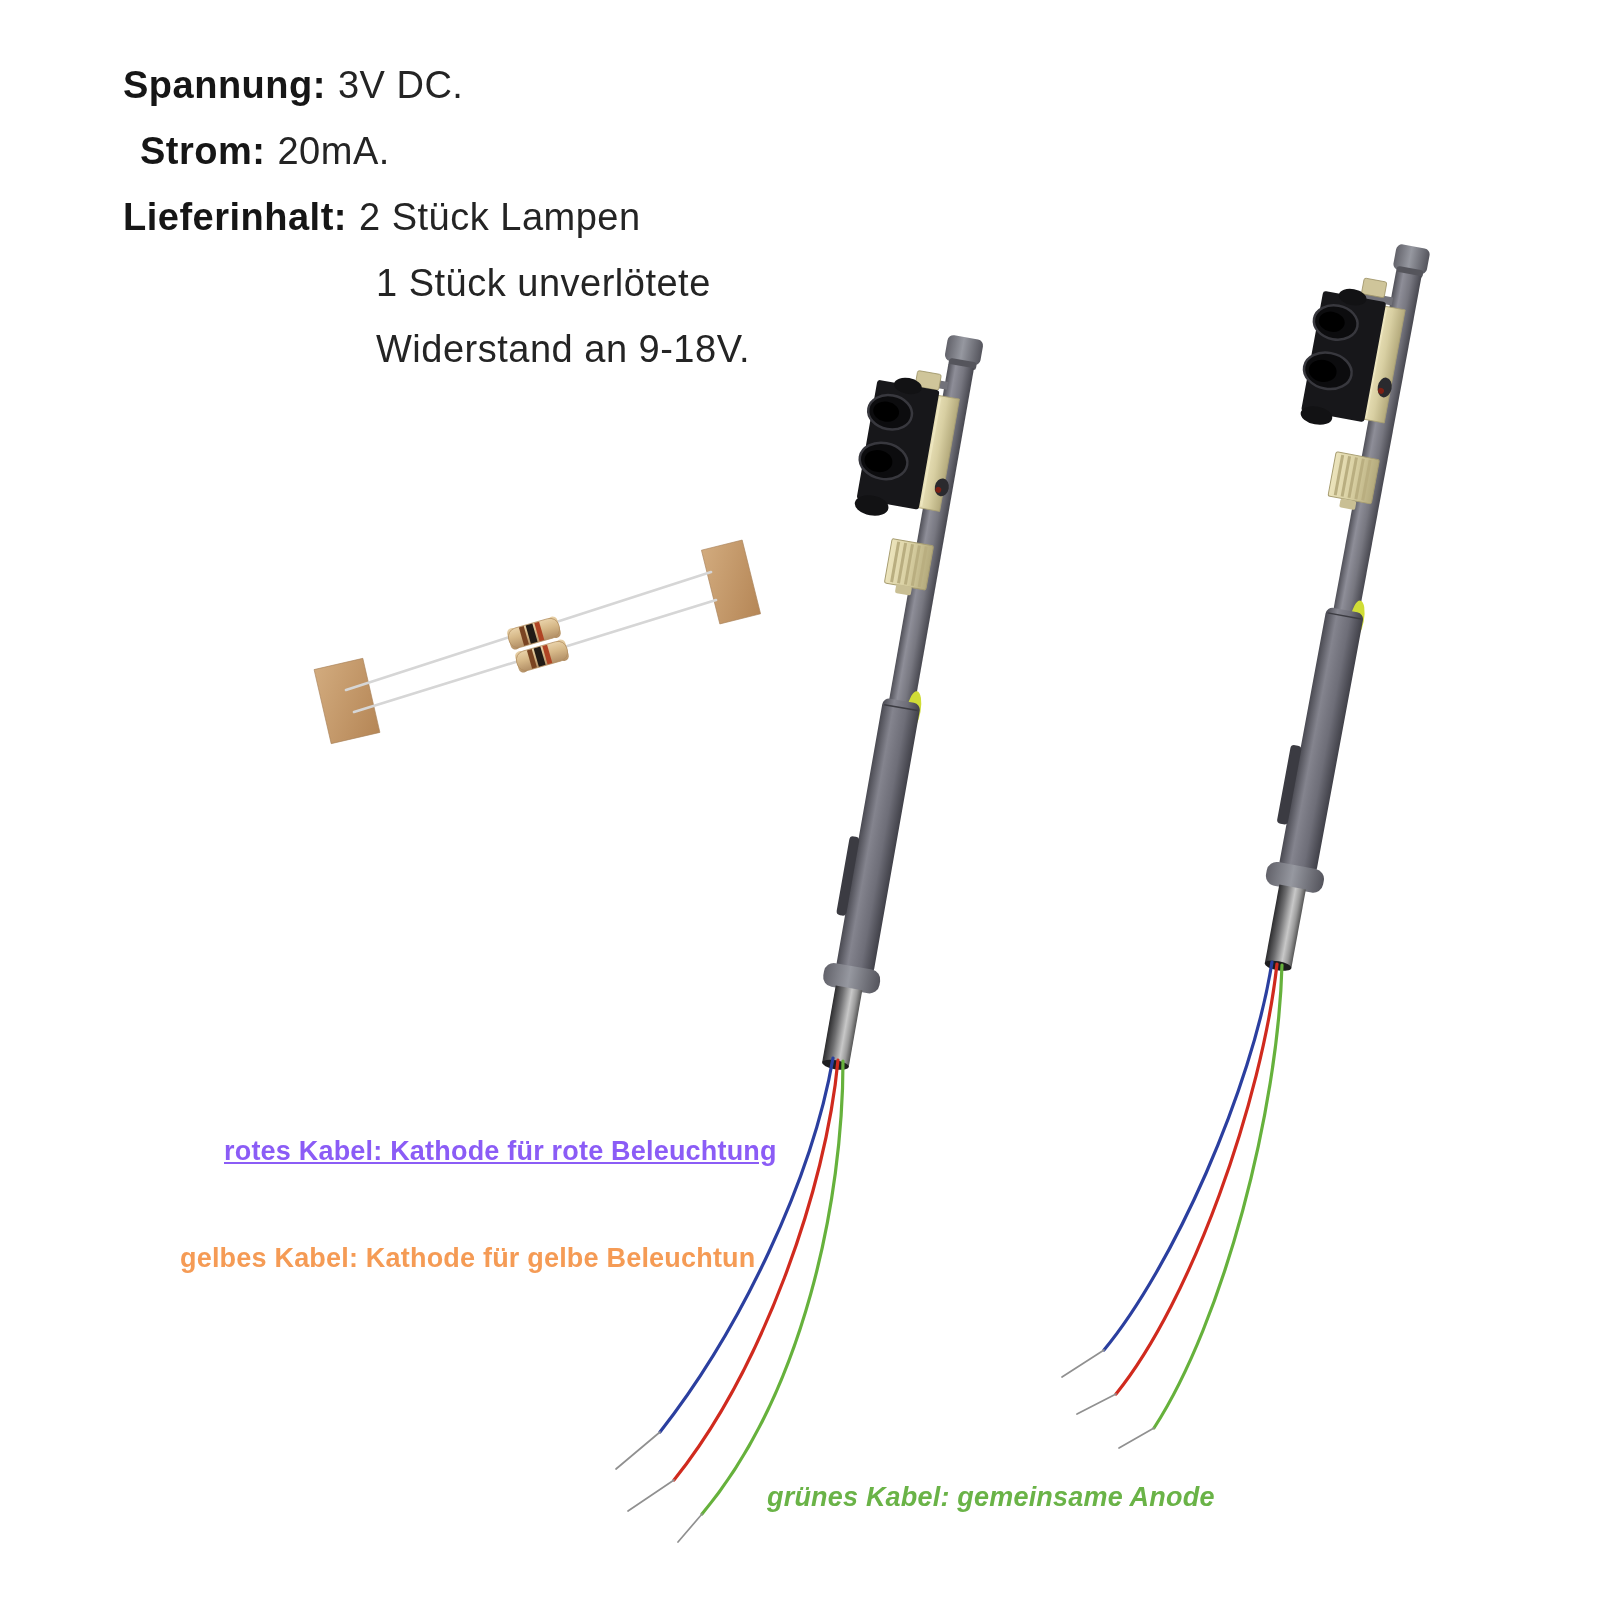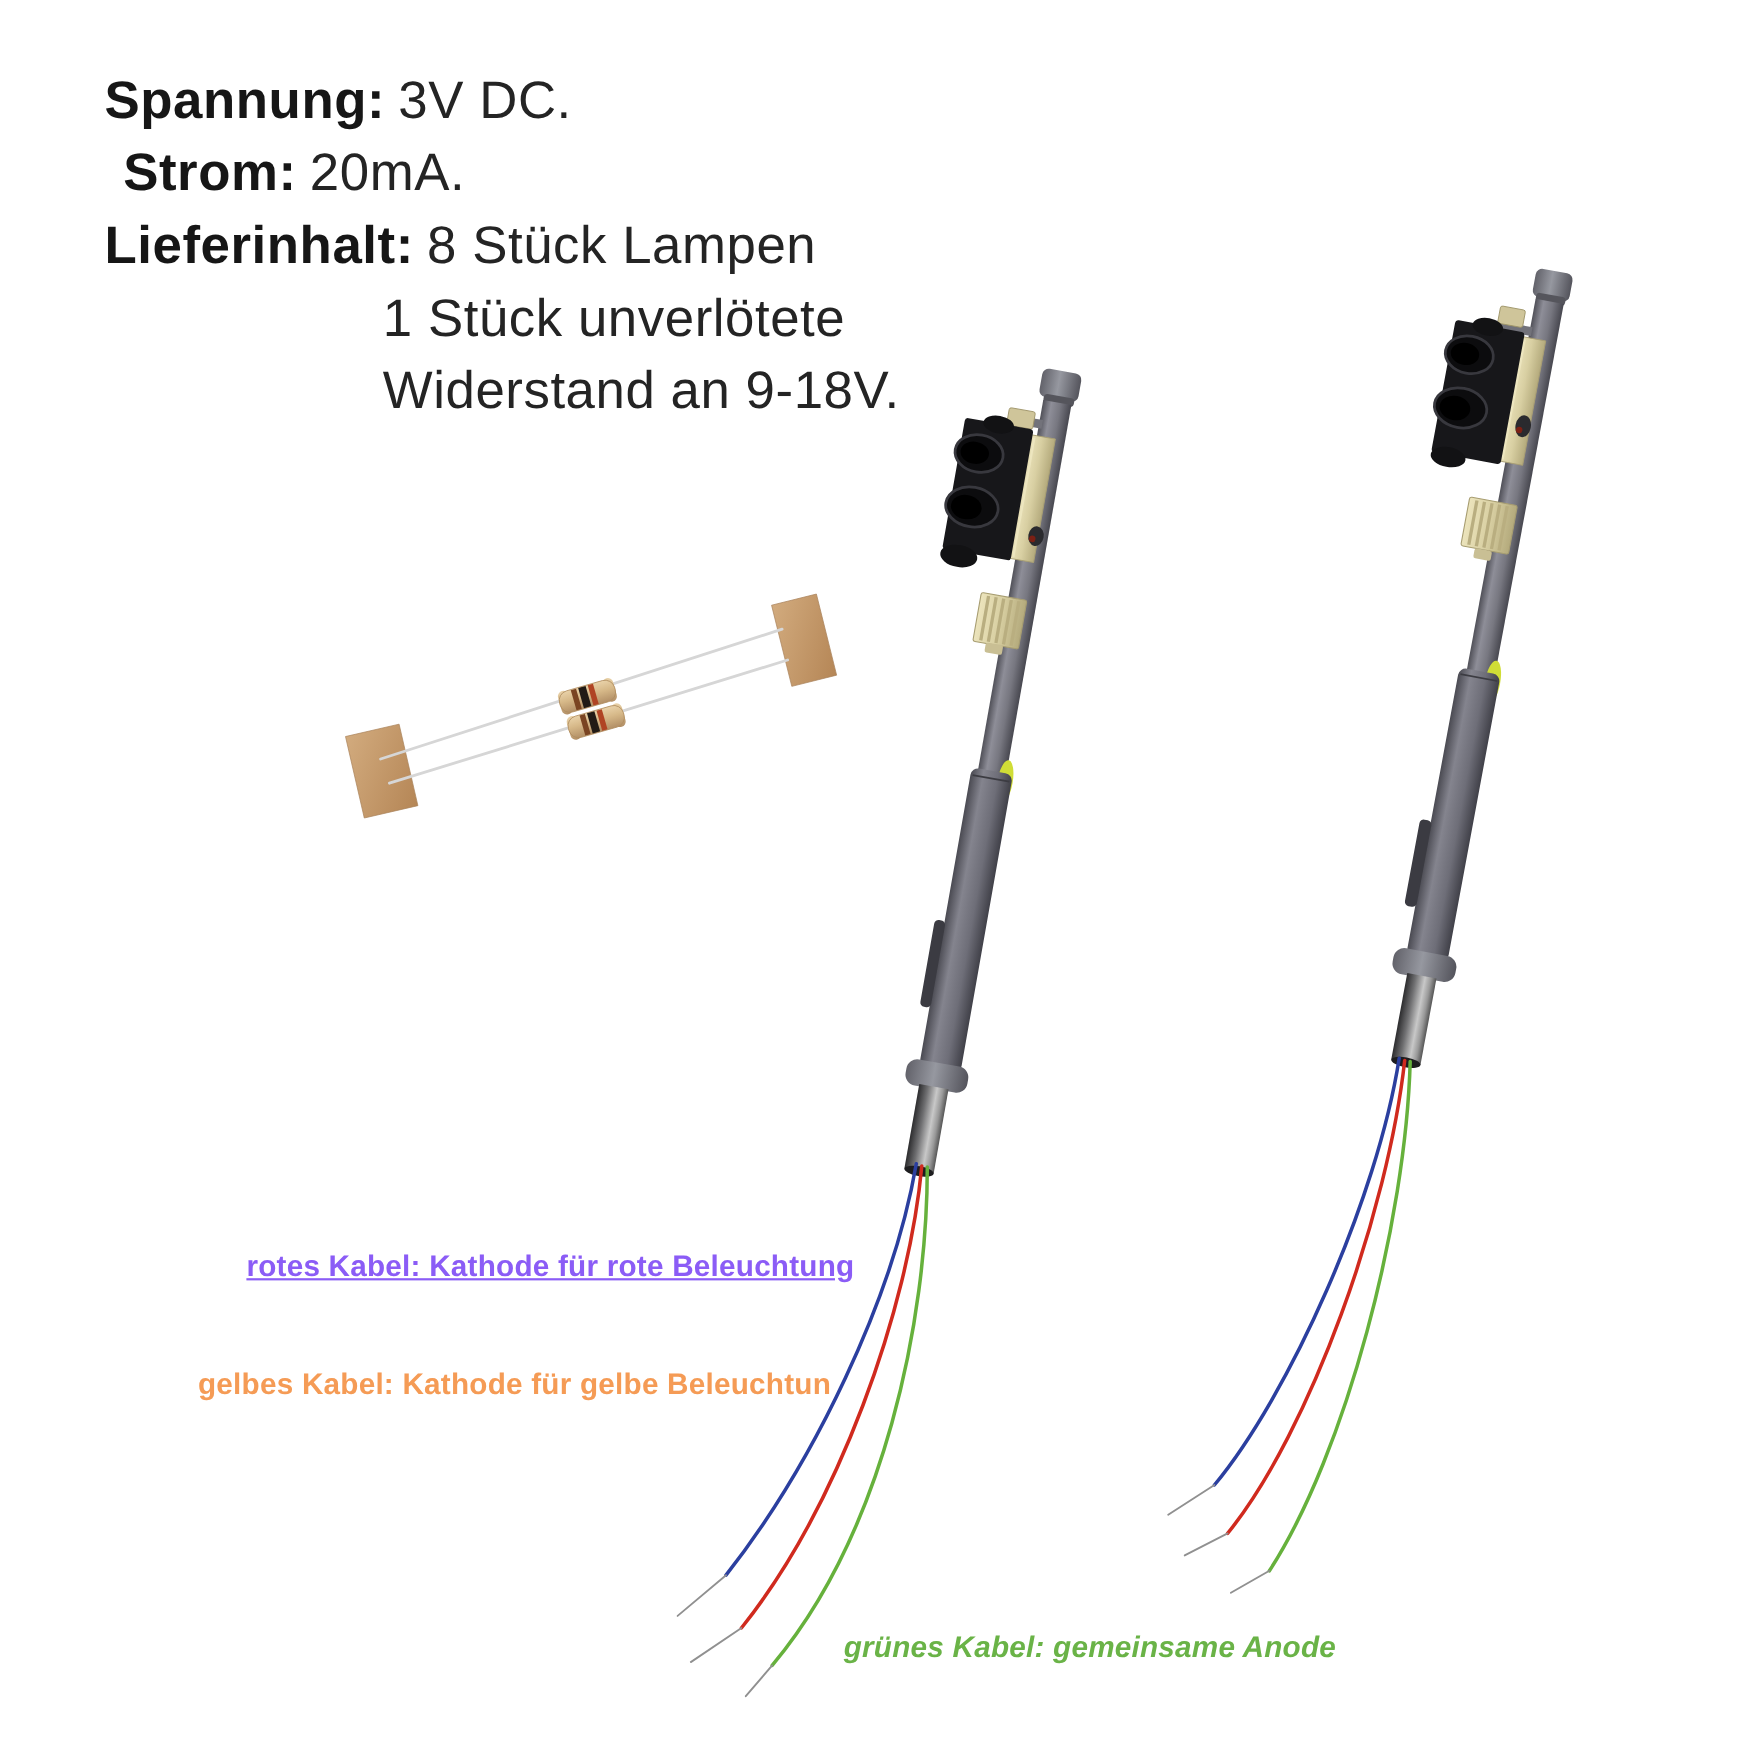--- a/index.html
+++ b/index.html
@@ -1,20 +1,20 @@
 <!DOCTYPE html>
 <html><head>
 <meta charset="utf-8">
 <style>
   html,body{margin:0;padding:0;background:#fff;}
   .canvas{position:relative;width:1601px;height:1601px;background:#ffffff;overflow:hidden;
           font-family:"Liberation Sans","DejaVu Sans",sans-serif;}
   svg.fig{position:absolute;left:0;top:0;width:1601px;height:1601px;}
   .specs{position:absolute;left:0;top:0;width:100%;}
-  .spec-line{position:absolute;white-space:nowrap;font-size:48px;color:#242424;letter-spacing:.5px;}
+  .spec-line{position:absolute;white-space:nowrap;font-size:38px;color:#242424;letter-spacing:.5px;margin-left:28px;}
   .spec-line b{font-weight:bold;color:#161616;}
   .spec-line .val{margin-left:12px;}
   .r1{left:95px;top:64px;}
   .r2{left:112px;top:130px;}
   .r3{left:95px;top:196px;}
   .r4{left:348px;top:262px;}
   .r5{left:348px;top:328px;text-align:center;}
   .wire-label{position:absolute;white-space:nowrap;font-weight:bold;font-size:27px;letter-spacing:.2px;}
   .lbl-red{left:224px;top:1136px;color:#d93025;}
   .lbl-yellow{left:180px;top:1243px;color:#f59b55;}
@@ -193,21 +193,21 @@
   </svg>
 
   <section class="specs">
     <div class="spec-line r1">
       <b>Spannung:</b><span class="val">3V DC.</span>
     </div>
     <div class="spec-line r2">
       <b>Strom:</b><span class="val">20mA.</span>
     </div>
     <div class="spec-line r3">
-      <b>Lieferinhalt:</b><span class="val">8 Stück Lampen</span>
+      <b>Lieferinhalt:</b><span class="val">2 Stück Lampen</span>
     </div>
     <div class="spec-line r4">1 Stück unverlötete</div>
     <div class="spec-line r5">Widerstand an 9-18V.</div>
   </section>
 
   <div class="wire-label lbl-red" style="color: #8b5cf6; text-decoration: underline;">rotes Kabel: Kathode für rote Beleuchtung</div>
   <div class="wire-label lbl-yellow" style="color: rgb(245, 155, 85);">gelbes Kabel: Kathode für gelbe Beleuchtun</div>
   <div class="wire-label lbl-green" style="color: rgb(106, 179, 71);">grünes Kabel: gemeinsame Anode</div>
 </div>
 

